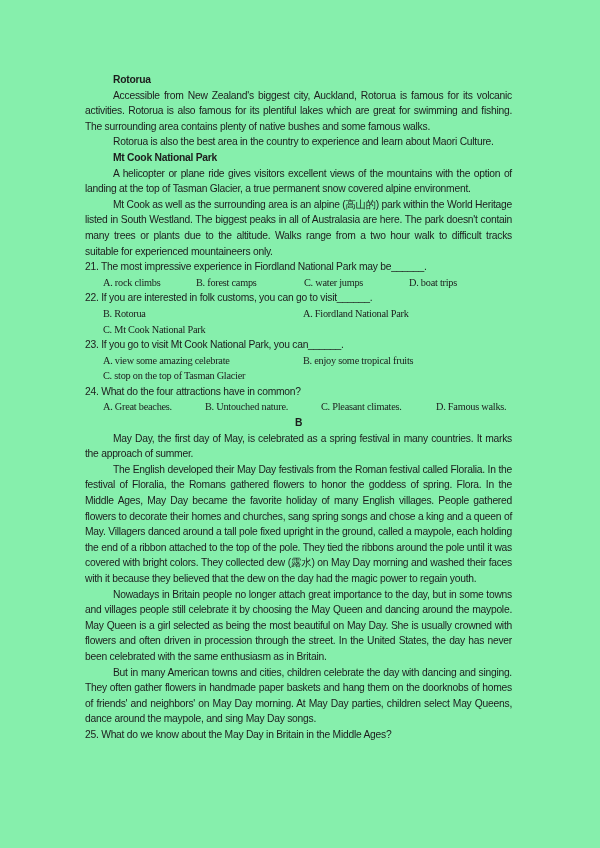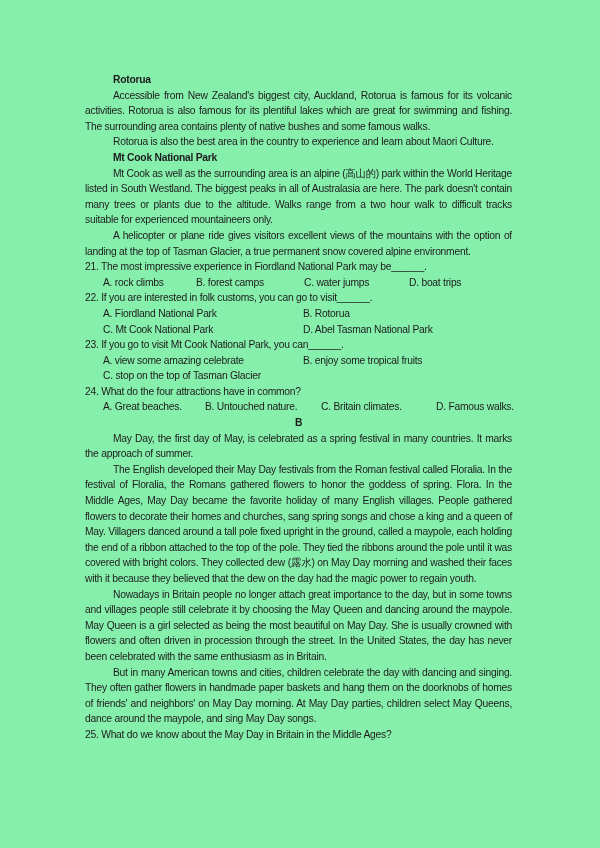--- a/index.html
+++ b/index.html
@@ -37,71 +37,70 @@
     text-indent: 28px;
   }
   .q-stem {
     text-align: left;
   }
   .opts {
     display: grid;
     padding-left: 18px;
     text-align: left;
   }
-  .opts span { display: block; white-space: nowrap; }
+  .opts span { display: block; white-space: nowrap; font-family: Liberation Serif, serif; }
   .opts4a { grid-template-columns: 93px 108px 105px 1fr; }
   .opts4b { grid-template-columns: 90px 104px 103px 1fr; gap: 12px; }
   .opts2  { grid-template-columns: 200px 1fr; }
   .section-label {
     font-weight: bold;
     text-align: center;
   }
 </style>
 </head>
 <body>
 
 <div class="page">
   <div class="content">
 
     <div class="heading">Rotorua</div>
     <p class="para">Accessible from New Zealand's biggest city, Auckland, Rotorua is famous for its volcanic activities. Rotorua is also famous for its plentiful lakes which are great for swimming and fishing. The surrounding area contains plenty of native bushes and some famous walks.</p>
     <p class="para">Rotorua is also the best area in the country to experience and learn about Maori Culture.</p>
 
     <div class="heading">Mt Cook National Park</div>
+    <p class="para">A helicopter or plane ride gives visitors excellent views of the mountains with the option of landing at the top of Tasman Glacier, a true permanent snow covered alpine environment.</p>
     <p class="para">Mt Cook as well as the surrounding area is an alpine (高山的) park within the World Heritage listed in South Westland. The biggest peaks in all of Australasia are here. The park doesn't contain many trees or plants due to the altitude. Walks range from a two hour walk to difficult tracks suitable for experienced mountaineers only.</p>
-    <p class="para">A helicopter or plane ride gives visitors excellent views of the mountains with the option of landing at the top of Tasman Glacier, a true permanent snow covered alpine environment.</p>
 
     <div class="q-stem">21. The most impressive experience in Fiordland National Park may be______.</div>
     <div class="opts opts4a">
       <span>A. rock climbs</span>
       <span>B. forest camps</span>
       <span>C. water jumps</span>
       <span>D. boat trips</span>
     </div>
 
     <div class="q-stem">22. If you are interested in folk customs, you can go to visit______.</div>
     <div class="opts opts2">
+      <span>B. Rotorua</span>
       <span>A. Fiordland National Park</span>
-      <span>B. Rotorua</span>
       <span>C. Mt Cook National Park</span>
-      <span>D. Abel Tasman National Park</span>
     </div>
 
     <div class="q-stem">23. If you go to visit Mt Cook National Park, you can______.</div>
     <div class="opts opts2">
       <span>A. view some amazing celebrate</span>
       <span>B. enjoy some tropical fruits</span>
       <span>C. stop on the top of Tasman Glacier</span>
     </div>
 
     <div class="q-stem">24. What do the four attractions have in common?</div>
     <div class="opts opts4b">
       <span>A. Great beaches.</span>
       <span>B. Untouched nature.</span>
-      <span>C. Britain climates.</span>
+      <span>C. Pleasant climates.</span>
       <span>D. Famous walks.</span>
     </div>
 
     <div class="section-label">B</div>
 
     <p class="para">May Day, the first day of May, is celebrated as a spring festival in many countries. It marks the approach of summer.</p>
     <p class="para">The English developed their May Day festivals from the Roman festival called Floralia. In the festival of Floralia, the Romans gathered flowers to honor the goddess of spring. Flora. In the Middle Ages, May Day became the favorite holiday of many English villages. People gathered flowers to decorate their homes and churches, sang spring songs and chose a king and a queen of May. Villagers danced around a tall pole fixed upright in the ground, called a maypole, each holding the end of a ribbon attached to the top of the pole. They tied the ribbons around the pole until it was covered with bright colors. They collected dew (露水) on May Day morning and washed their faces with it because they believed that the dew on the day had the magic power to regain youth.</p>
     <p class="para">Nowadays in Britain people no longer attach great importance to the day, but in some towns and villages people still celebrate it by choosing the May Queen and dancing around the maypole. May Queen is a girl selected as being the most beautiful on May Day. She is usually crowned with flowers and often driven in procession through the street. In the United States, the day has never been celebrated with the same enthusiasm as in Britain.</p>
     <p class="para">But in many American towns and cities, children celebrate the day with dancing and singing. They often gather flowers in handmade paper baskets and hang them on the doorknobs of homes of friends' and neighbors' on May Day morning. At May Day parties, children select May Queens, dance around the maypole, and sing May Day songs.</p>
 

